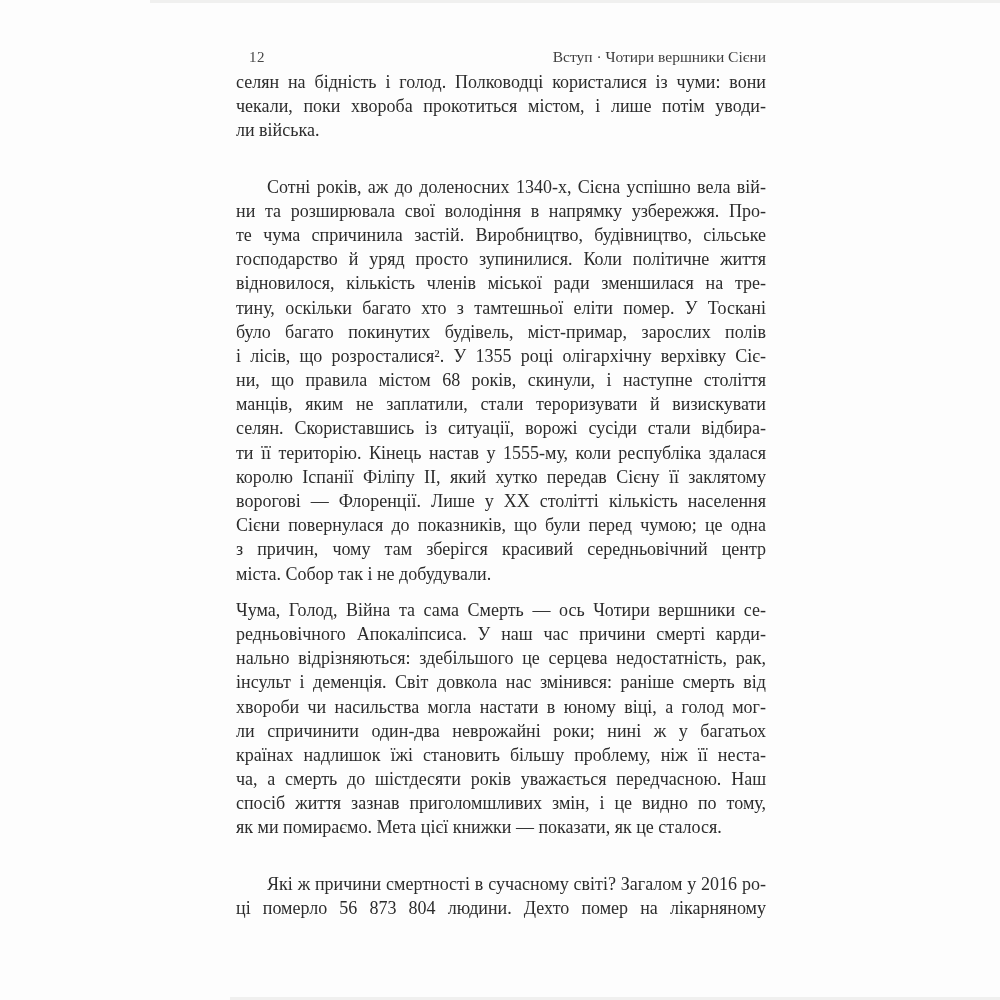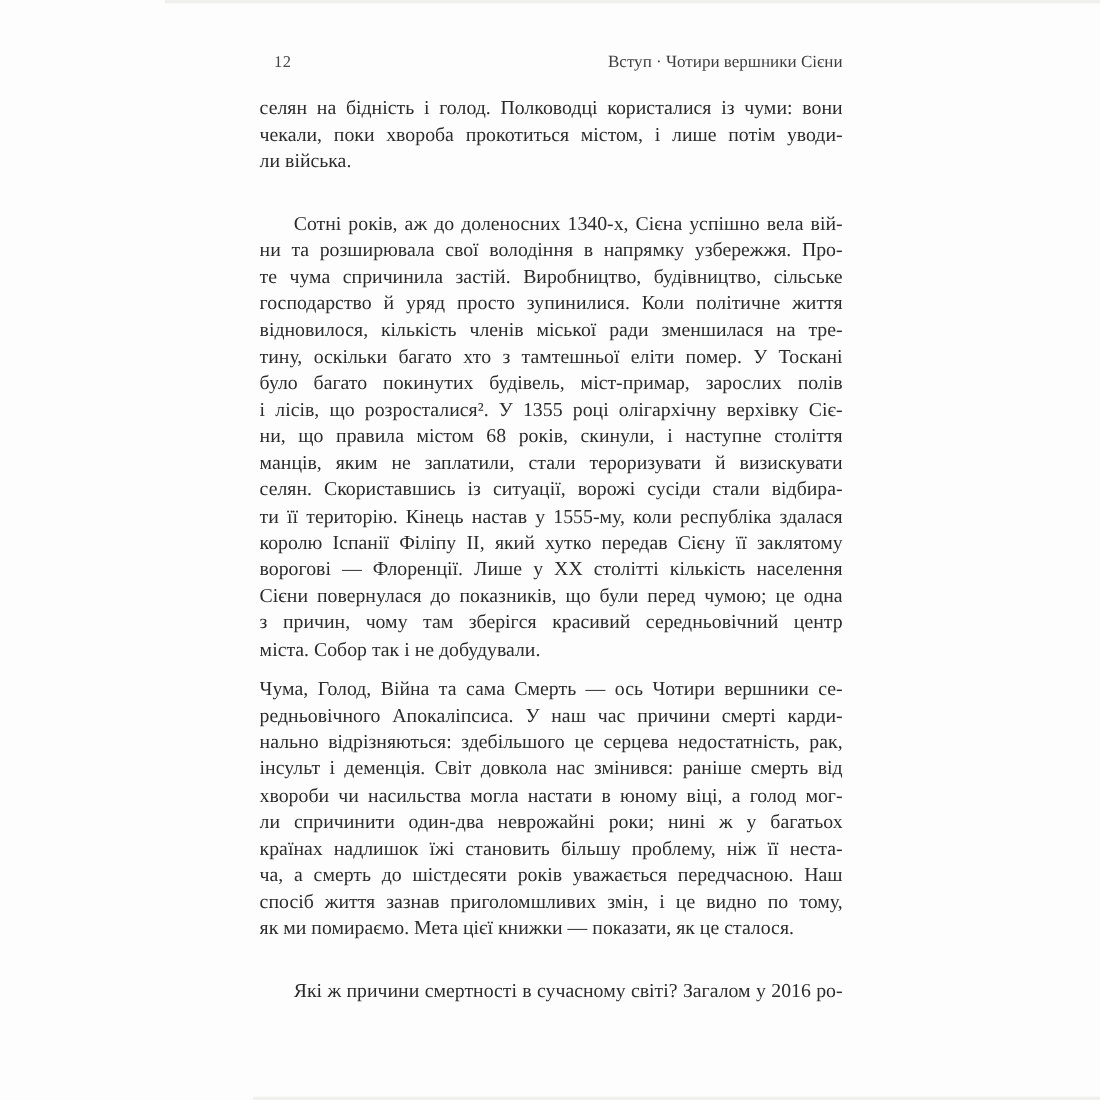--- a/index.html
+++ b/index.html
@@ -41,21 +41,21 @@
     letter-spacing: 0.5px;
     padding-left: 13px;
   }
   .chapter {
     font-size: 15.5px;
     color: #3e3e3e;
   }
 
   .textblock {
     position: absolute;
-    top: 86px;
+    top: 70px;
     left: 236px;
     width: 530px;
   }
   .para { margin: 0; padding: 0; }
   .para.gap { margin-top: 12px; }
   .line {
     height: 24.2px;
     line-height: 24.2px;
     font-size: 18px;
     text-align: justify;
@@ -118,16 +118,17 @@
       <div class="line">хвороби чи насильства могла настати в юному віці, а голод мог-</div>
       <div class="line">ли спричинити один-два неврожайні роки; нині ж у багатьох</div>
       <div class="line">країнах надлишок їжі становить більшу проблему, ніж її неста-</div>
       <div class="line">ча, а смерть до шістдесяти років уважається передчасною. Наш</div>
       <div class="line">спосіб життя зазнав приголомшливих змін, і це видно по тому,</div>
       <div class="line last">як ми помираємо. Мета цієї книжки — показати, як це сталося.</div>
     </div>
 
     <div class="para indent">
       <div class="line">Які ж причини смертності в сучасному світі? Загалом у 2016 ро-</div>
+      <div class="line">ці померло 56 873 804 людини. Дехто помер на лікарняному</div>
     </div>
 
   </div>
 </div>
 
 </body></html>

